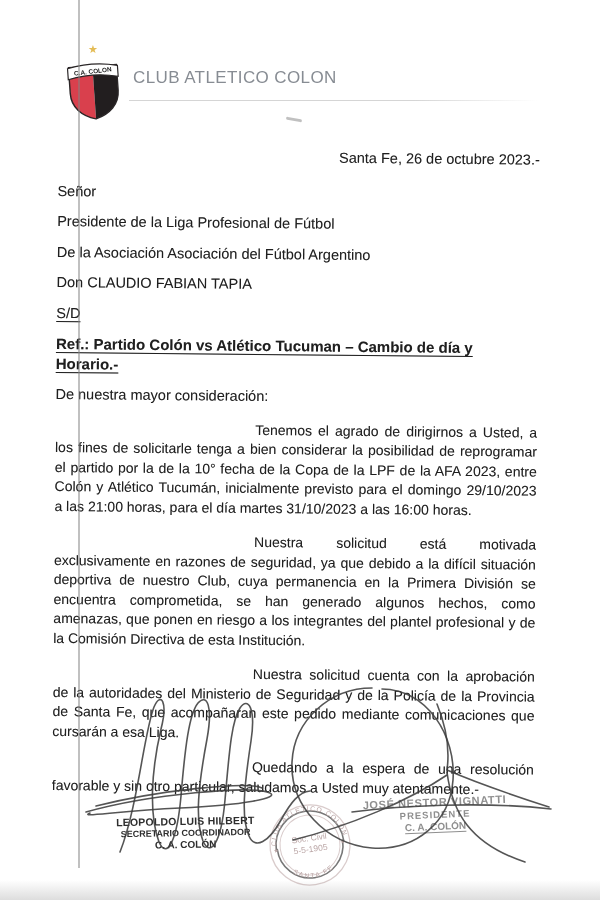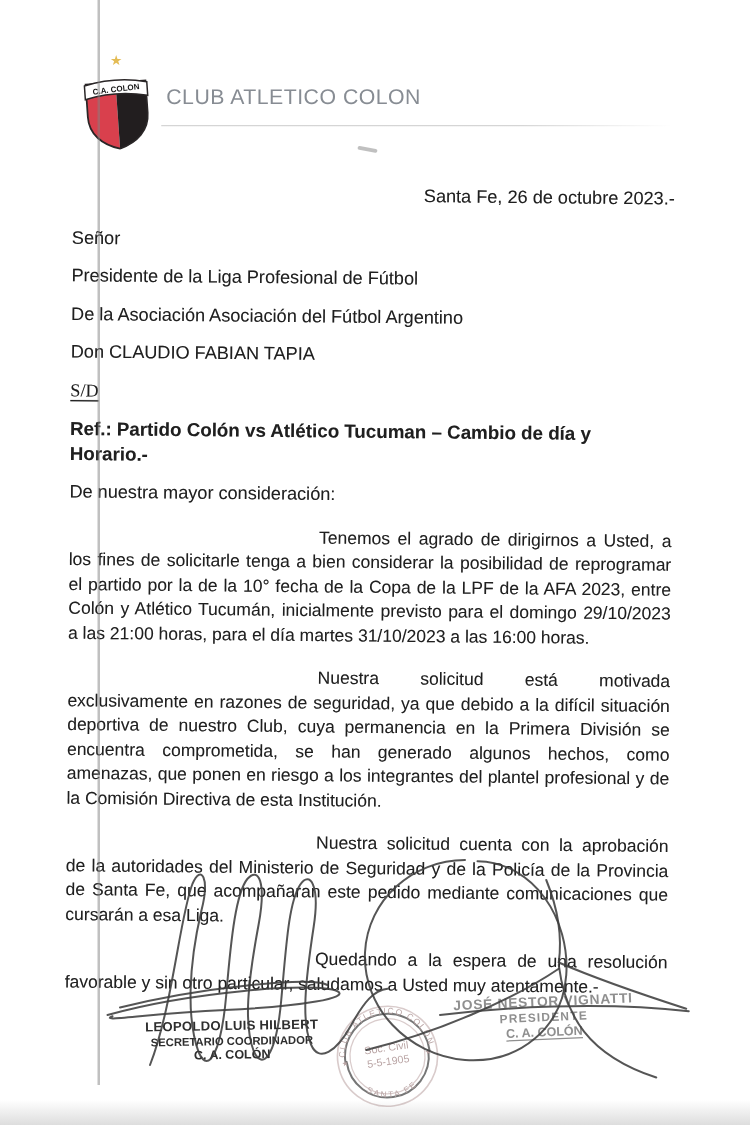--- a/index.html
+++ b/index.html
@@ -27,23 +27,23 @@
   .letter{
     position:absolute;left:58px;top:138px;width:482px;z-index:1;
     transform:rotate(.55deg);transform-origin:0 0;
     font-size:14.5px;line-height:19.5px;color:#1f1f1f;
     text-shadow:0 0 .5px rgba(45,45,45,.35);
   }
   .letter p{margin:0;}
   .date{text-align:right;margin:8px 0 16px 0 !important;}
   .addr{margin-bottom:11px !important;}
   .sd-line{margin-bottom:11px !important;}
-  .sd-line .u{text-decoration:underline;text-underline-offset:3px;font-family:Liberation Serif, serif;}
+  .sd-line .u{text-decoration:underline;text-underline-offset:3px;}
   .ref-line{margin-bottom:12px !important;font-weight:bold;font-size:15px;}
-  .ref-line .u{text-underline-offset:3px;}
+  .ref-line .u{text-decoration:underline;text-underline-offset:3px;}
   .greet{margin-bottom:14px !important;}
   .body-p{font-size:14px;line-height:19.5px;text-align:justify;text-indent:200px;
     margin-bottom:15px !important;}
   
   .sig-left{position:absolute;left:108px;top:815px;width:155px;text-align:center;z-index:2;
     transform:rotate(-1deg);color:#2e2e2e;font-weight:bold;}
   .sig-left .n1{font-size:10.5px;letter-spacing:.2px;}
   .sig-left .n2{font-size:9px;margin-top:1px;}
   .sig-left .n3{font-size:10px;margin-top:1px;}
   .sig-right{position:absolute;left:350px;top:796px;width:170px;text-align:center;z-index:2;

